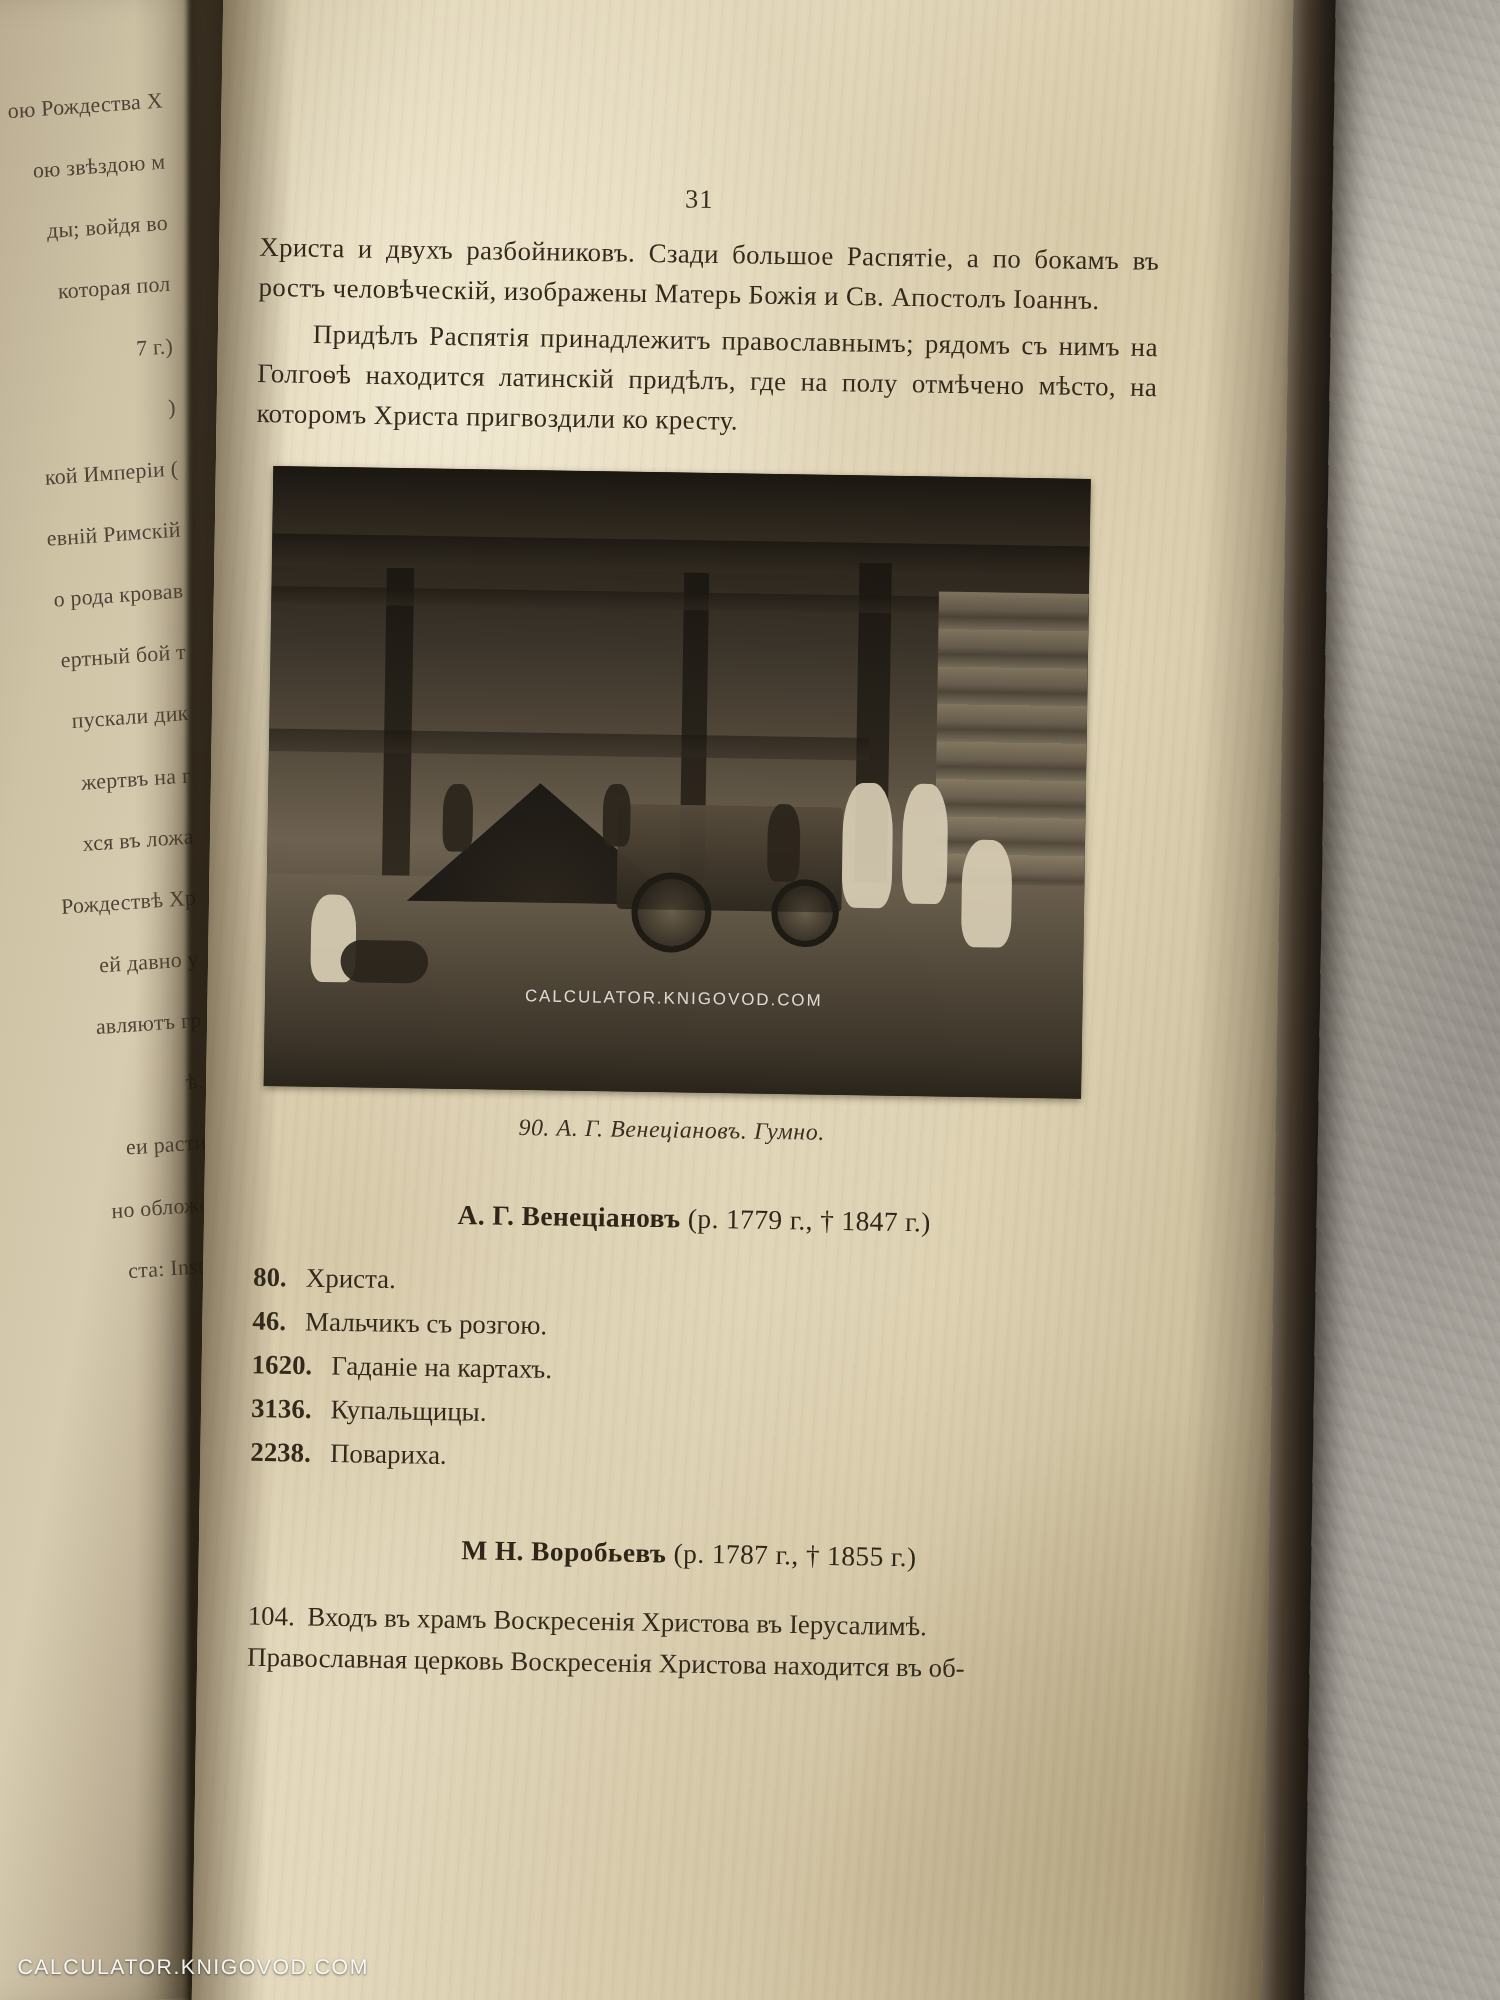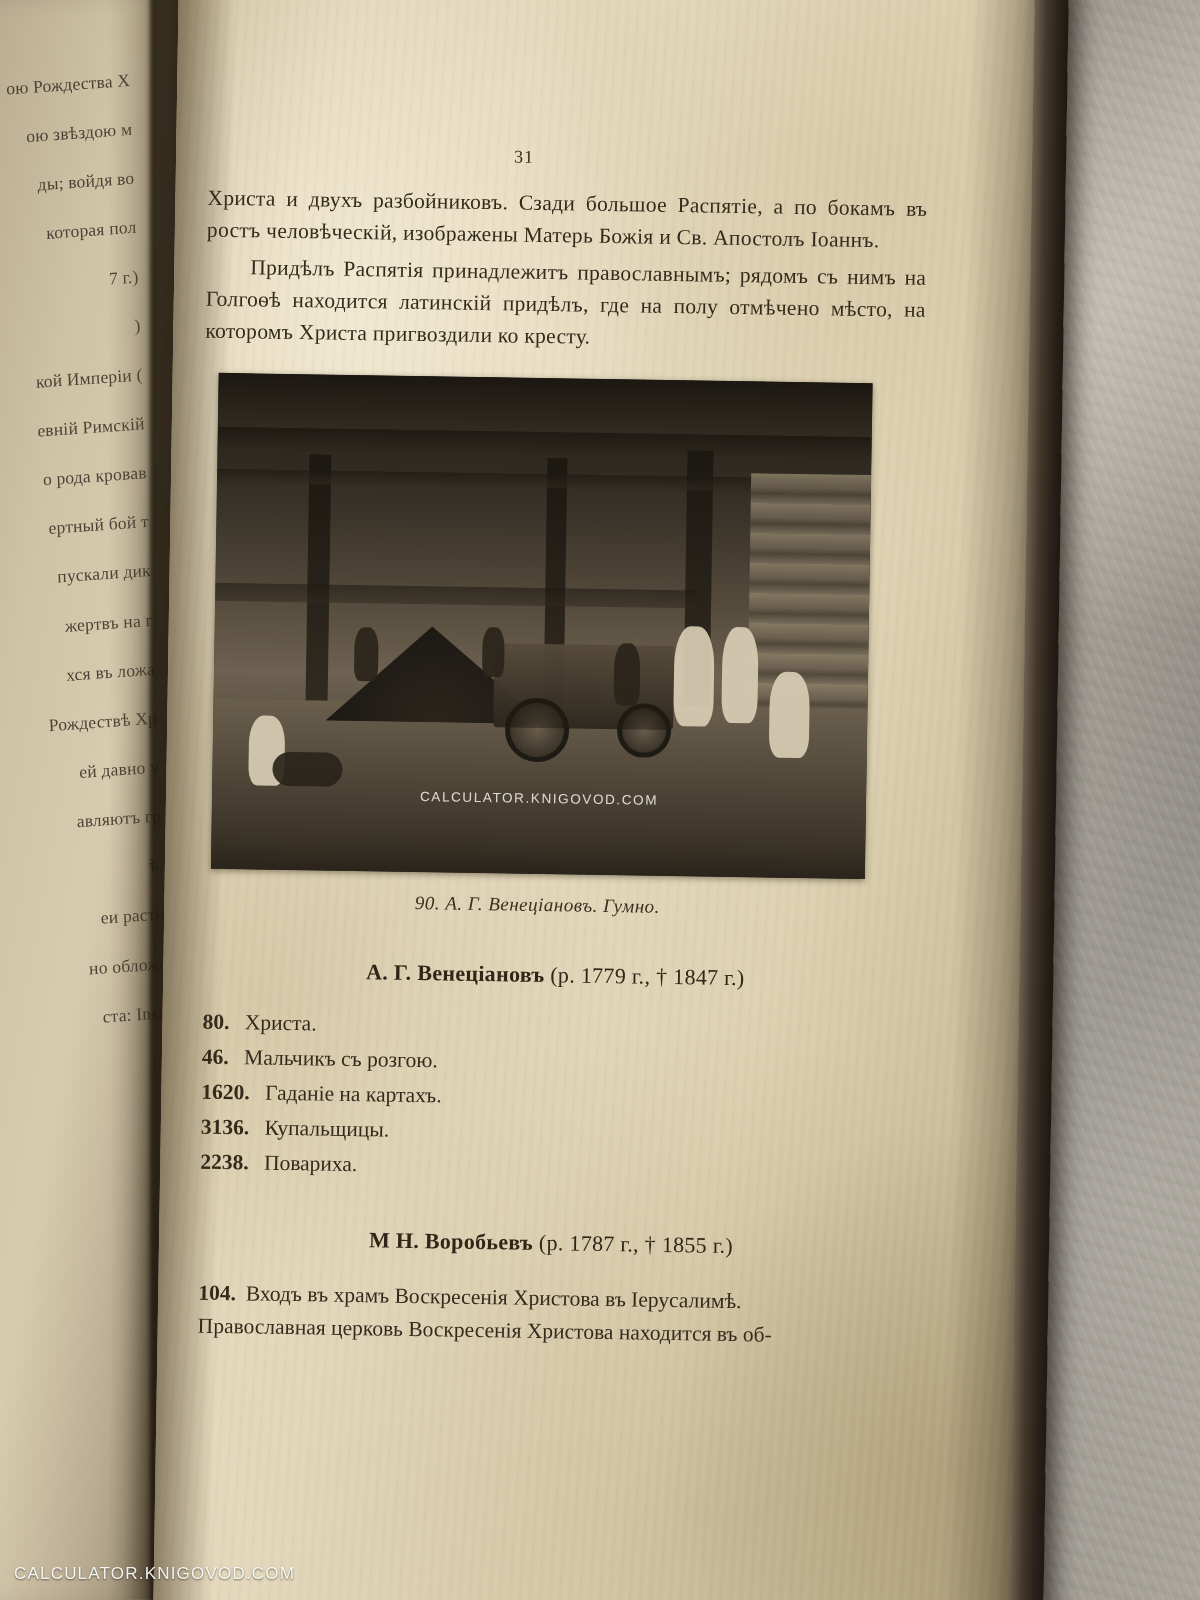--- a/index.html
+++ b/index.html
@@ -132,23 +132,23 @@
   
   .content {
     position: absolute;
     left: 32px;
     top: 176px;
     width: 720px;
     color: #2e2519;
   }
   .folio {
     position: absolute;
-    left: 306px;
+    left: 340px;
     top: 0;
-    font-size: 18px;
+    font-size: 21px;
     letter-spacing: 1px;
     color: #372c1e;
   }
   .body-text {
     margin-top: 40px;
     font-size: 21.5px;
     line-height: 1.5;
     letter-spacing: 0.3px;
     color: #342a1c;
     text-align: justify;
@@ -257,21 +257,21 @@
   }
   .entry { display: block; }
   .entry .num { font-weight: bold; margin-right: 10px; }
   .closing {
     margin-top: 26px;
     font-size: 21.5px;
     line-height: 1.5;
     color: #332a1c;
     margin-left: 8px;
   }
-  .closing .num { font-weight: bold; margin-right: 10px; }
+  .closing .num { font-weight: normal; margin-right: 10px; }
   .closing p { margin: 0; }
 
   
   .watermark {
     position: absolute;
     left: 14px;
     bottom: 16px;
     font-family: "Liberation Sans", sans-serif;
     font-size: 17px;
     letter-spacing: 1.2px;

